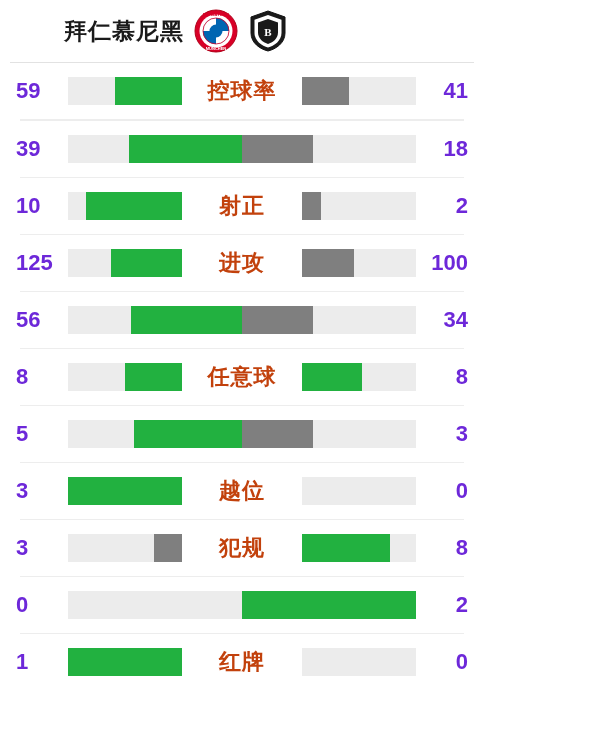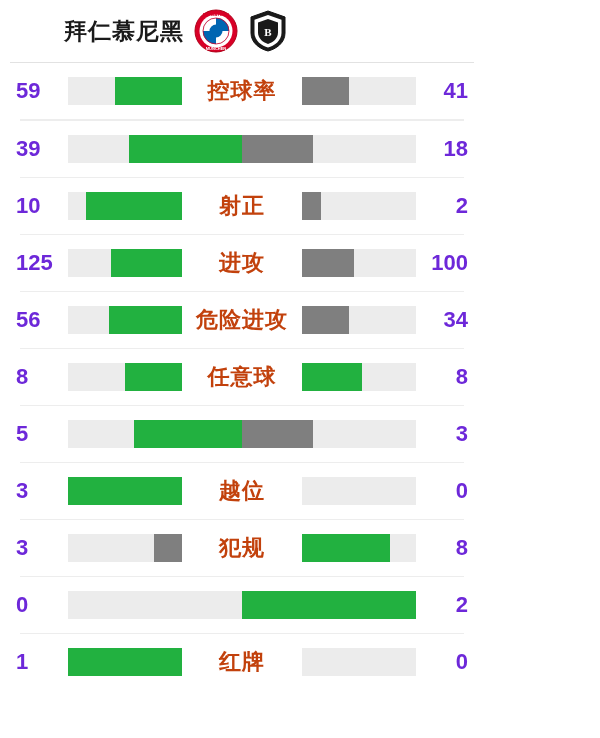--- a/index.html
+++ b/index.html
@@ -197,21 +197,20 @@
           <div class="fill" style="width: 46%; background: rgb(127, 127, 127);"></div>
         </div>
         <div class="val right">100</div>
       </div>
       <div class="row-sep"></div>
       <div class="row">
         <div class="val left">56</div>
         <div class="bar left">
           <div class="fill" style="width: 64%; background: rgb(34, 177, 64);"></div>
         </div>
-        <div class="label">危险进攻</div>
         <div class="bar right">
           <div class="fill" style="width: 41%; background: rgb(127, 127, 127);"></div>
         </div>
         <div class="val right">34</div>
       </div>
       <div class="row-sep"></div>
       <div class="row">
         <div class="val left">8</div>
         <div class="bar left">
           <div class="fill" style="width: 50%; background: rgb(34, 177, 64);"></div>

